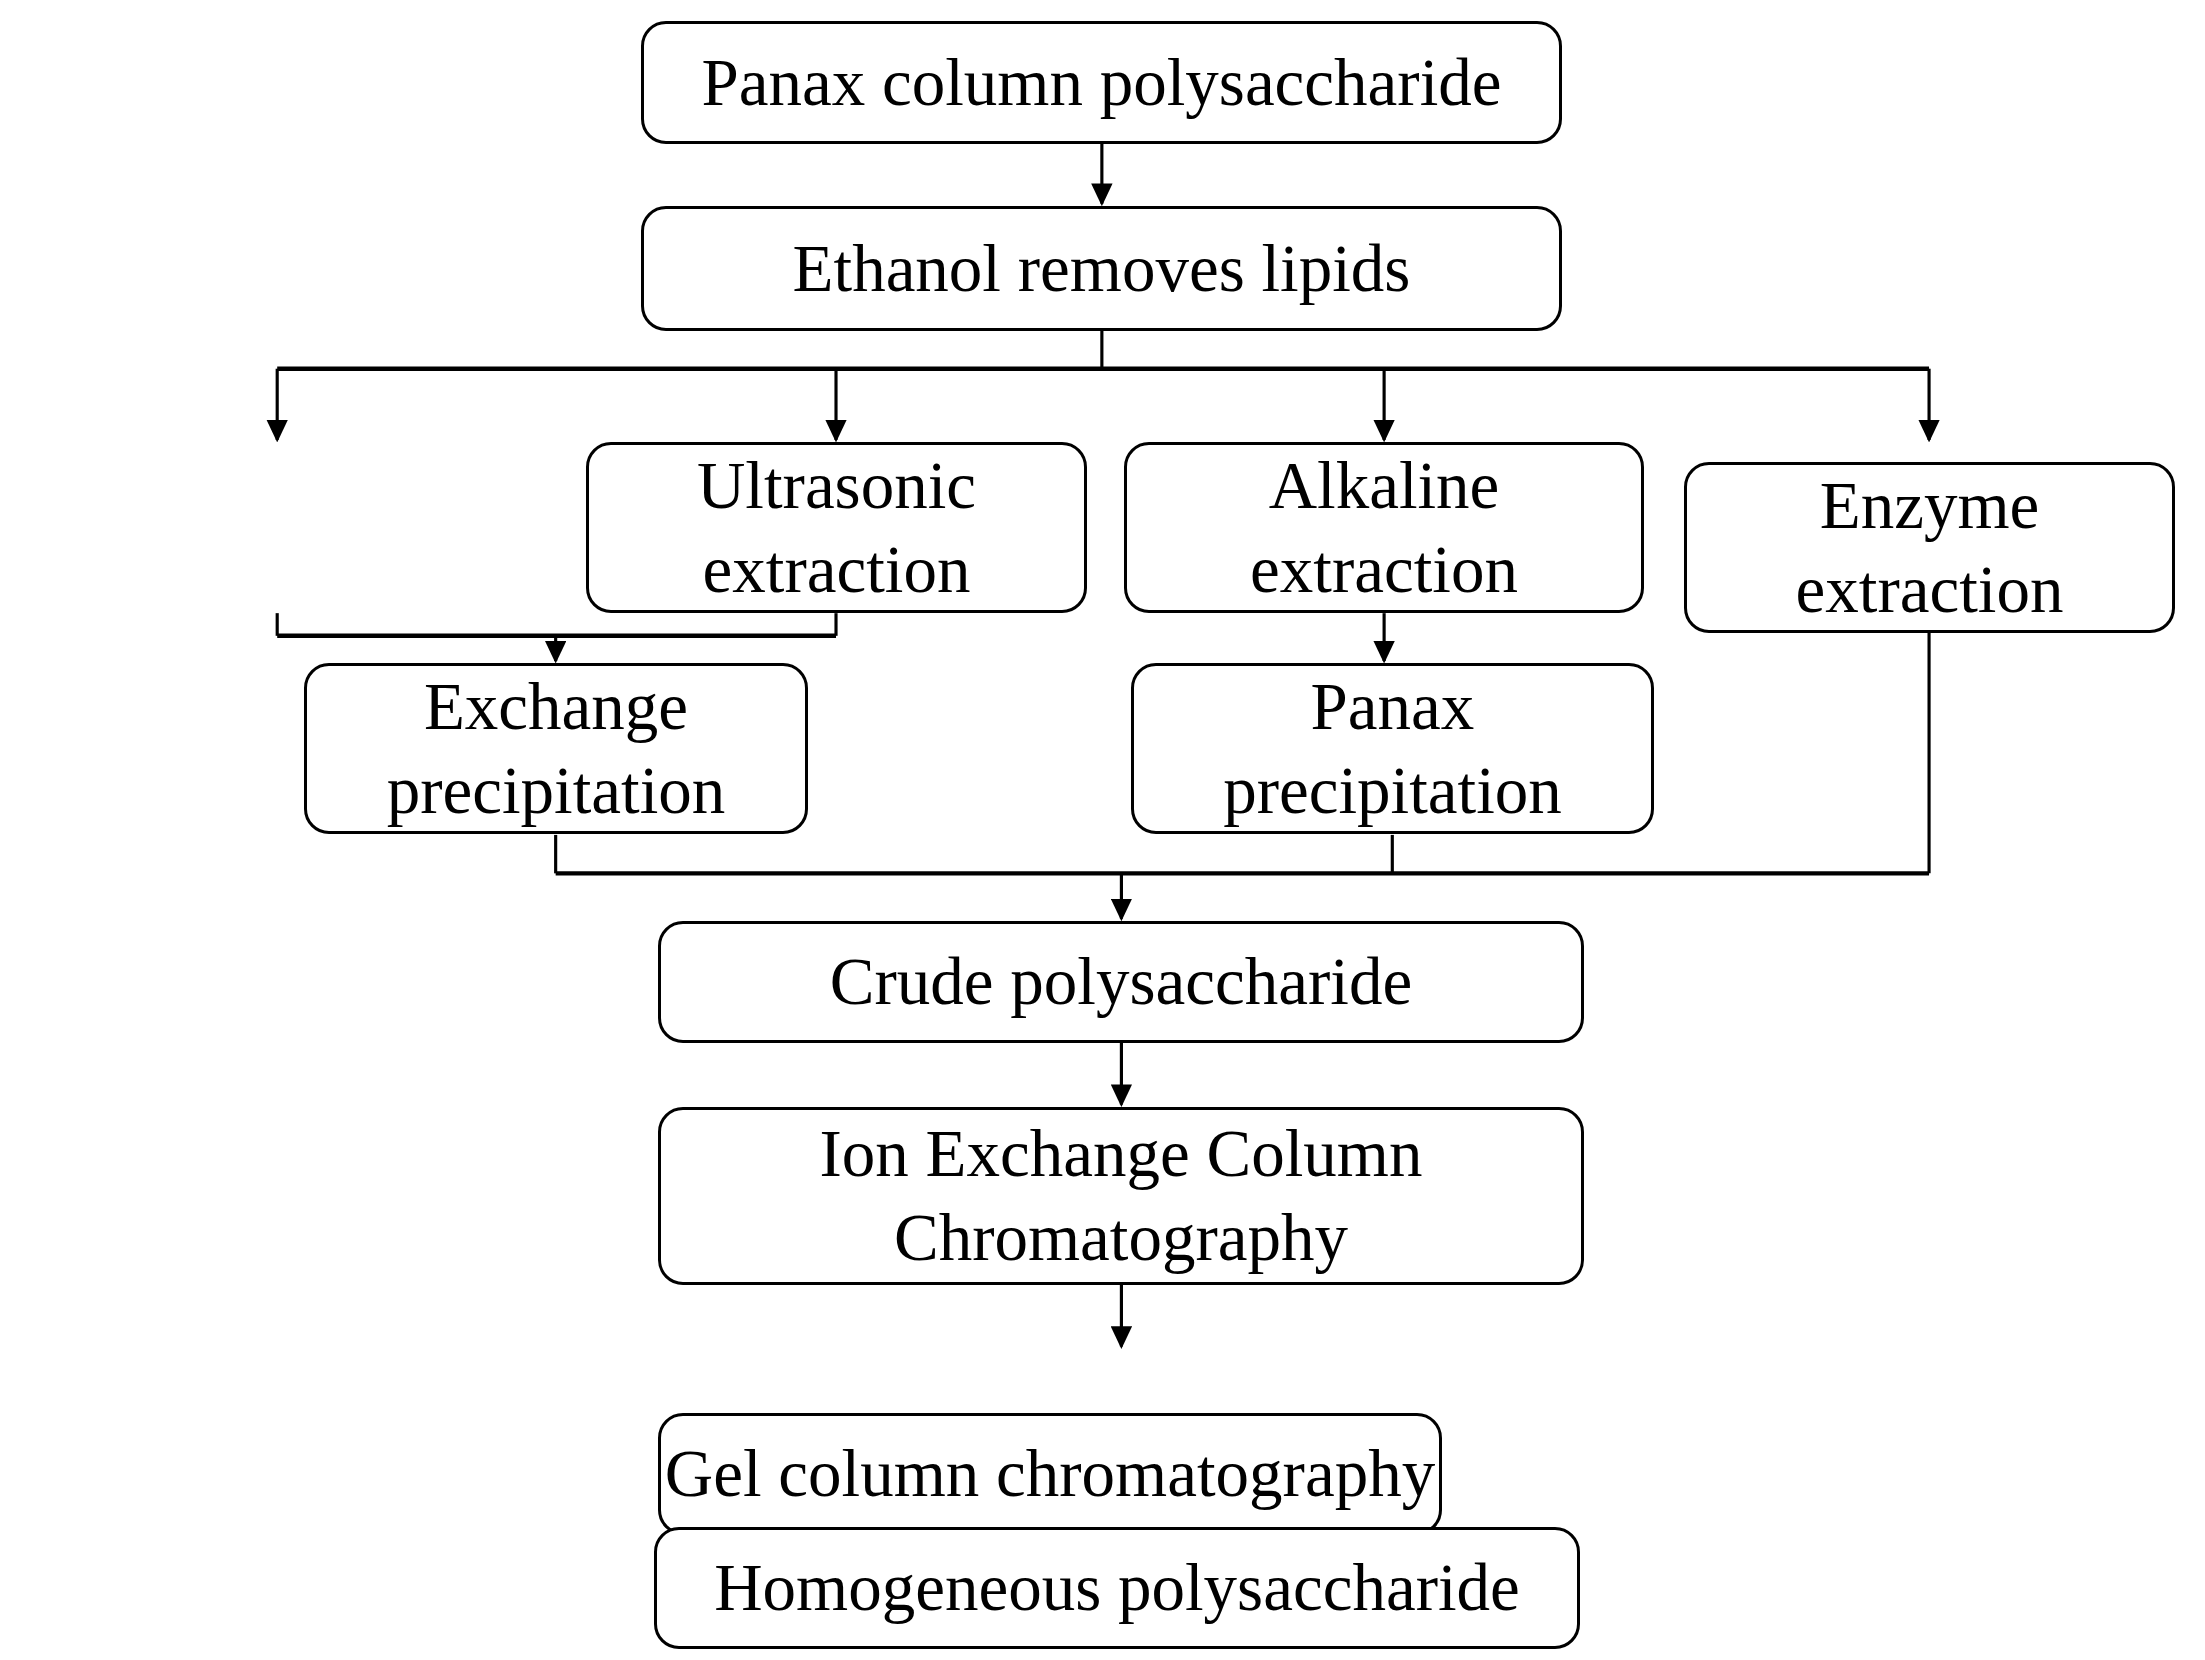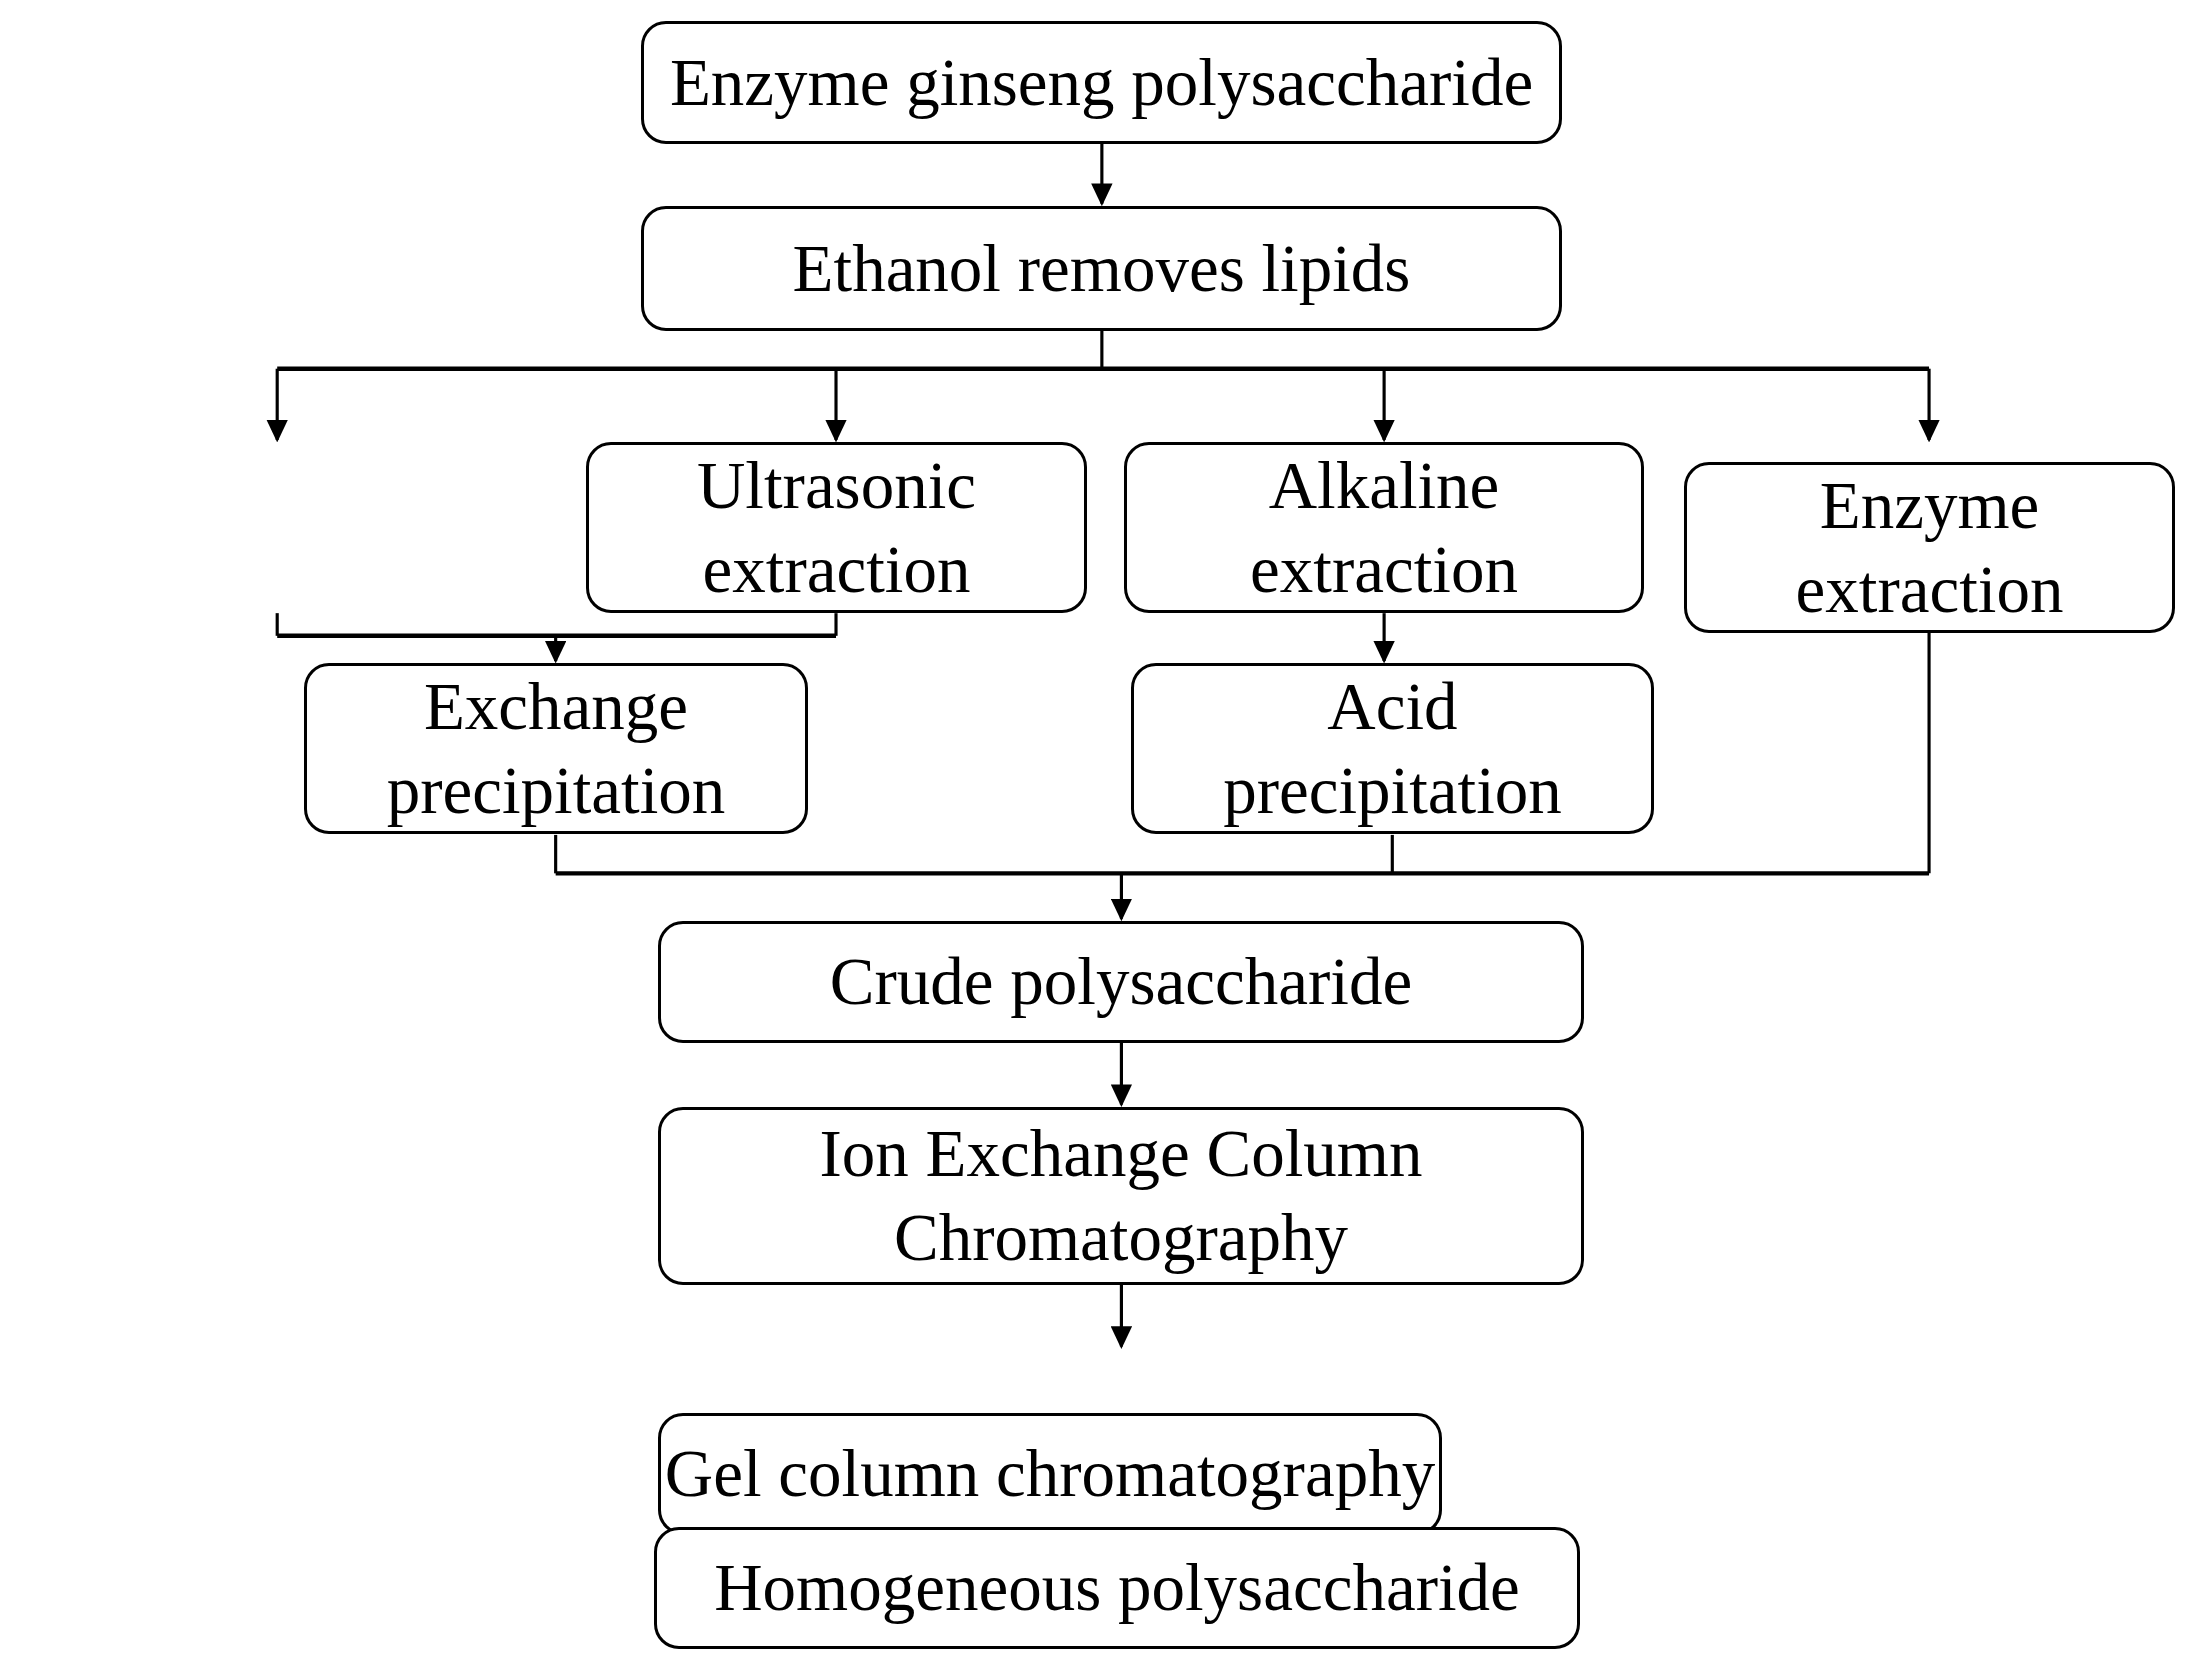--- a/index.html
+++ b/index.html
@@ -81,38 +81,38 @@
     <path class="thin" d="M2210 1325 V1386"></path>
     <path class="thin" d="M3062 973 V1386"></path>
     <path class="thick" d="M882 1386 H3062"></path>
     <path class="thin" d="M1780 1386 V1458" marker-end="url(#ah)"></path>
 
     <path class="thin" d="M1780 1655 V1753" marker-end="url(#ah)"></path>
     <path class="thin" d="M1780 2039 V2137" marker-end="url(#ah)"></path>
     <path class="thin" d="M1780 2334 V2420" marker-end="url(#ah)"></path>
   </svg>
 
-  <div class="node" style="left:641px; top:21px;   width:921px; height:123px;">Enzyme ginseng polysaccharide</div>
+  <div class="node" style="left:641px; top:21px;   width:921px; height:123px;">Panax column polysaccharide</div>
 
   <div class="node" style="left:641px; top:206px;  width:921px; height:125px;">Ethanol removes lipids</div>
 
 
   <div class="node" style="left:586px;  top:442px;  width:501px;  height:171px;">Ultrasonic
 extraction</div>
 
   <div class="node" style="left:1124px; top:442px;  width:520px;  height:171px;">Alkaline
 extraction</div>
 
   <div class="node" style="left:1684px; top:442px;  width:491px;  height:171px;margin-top:20px;">Enzyme
 extraction</div>
 
   <div class="node" style="left:304px;  top:663px; width:504px;  height:171px;">Exchange
 precipitation</div>
 
-  <div class="node" style="left:1131px; top:663px; width:523px;  height:171px;">Acid
+  <div class="node" style="left:1131px; top:663px; width:523px;  height:171px;">Panax
 precipitation</div>
 
   <div class="node" style="left:658px; top:921px; width:926px; height:122px;">Crude polysaccharide</div>
 
   <div class="node" style="left:658px; top:1107px; width:926px; height:178px;">Ion Exchange Column
 Chromatography</div>
 
   <div class="node" style="left:658px; top:1413px; width:784px; height:122px;">Gel column chromatography</div>
 
   <div class="node" style="left:654px; top:1527px; width:926px; height:122px;">Homogeneous polysaccharide</div>

